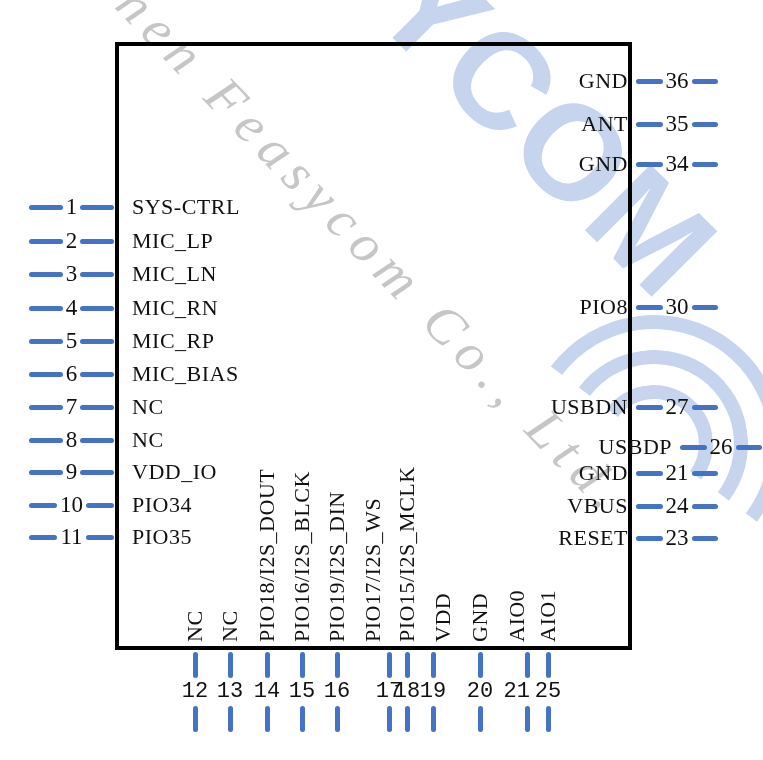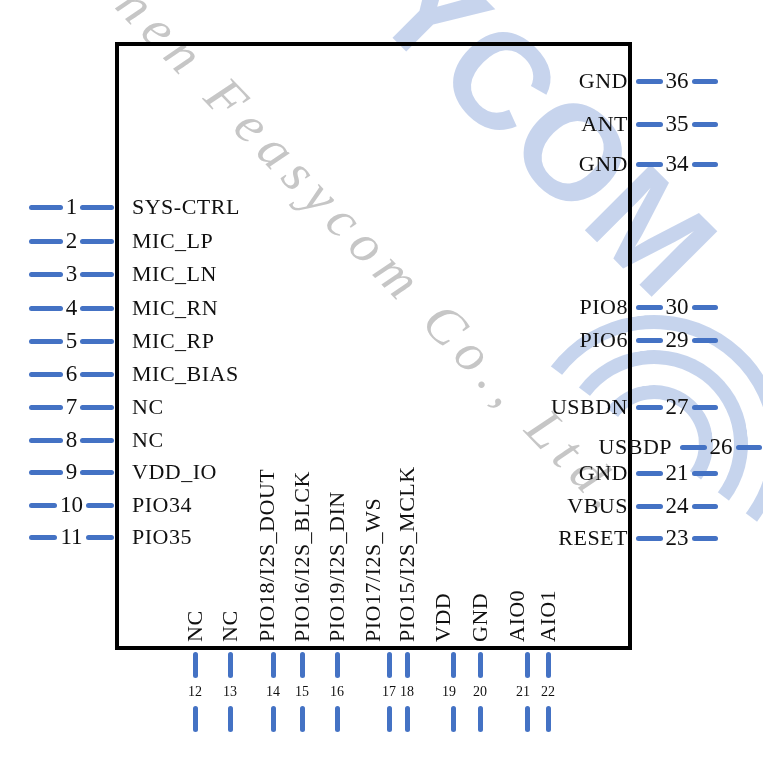--- a/index.html
+++ b/index.html
@@ -66,21 +66,21 @@
     letter-spacing:.5px;
   }
   .lbl-left{position:absolute;left:132px;top:0;line-height:26px;}
   .lbl-right{position:absolute;right:135px;top:0;line-height:26px;}
   
   .bottom-col{
     position:absolute;top:652px;width:26px;
     display:flex;flex-direction:column;align-items:center;gap:2px;
   }
   .vdash{width:5px;height:26px;border-radius:3px;background:var(--pin-blue,#4472c4);}
-  .pnum-b{line-height:24px;font-size:14px;}
+  .pnum-b{line-height:24px;font-size:22px;font-family:Liberation Mono, monospace;}
   .lbl-bottom{
     position:absolute;left:0;top:0;
     width:210px;height:28px;line-height:28px;
     transform-origin:0 0;
     text-align:left;
   }
 </style>
 </head>
 <body>
 
@@ -212,28 +212,20 @@
         </div>
       </div>
       <div class="pin-row" style="top: 294px;">
         <div class="lbl lbl-right">PIO8</div>
         <div class="hline hline-right">
           <span class="hdash"></span>
           <span class="pnum">30</span>
           <span class="hdash"></span>
         </div>
       </div>
-      <div class="pin-row" style="top: 327px;">
-        <div class="lbl lbl-right">PIO6</div>
-        <div class="hline hline-right">
-          <span class="hdash"></span>
-          <span class="pnum">29</span>
-          <span class="hdash"></span>
-        </div>
-      </div>
       <div class="pin-row" style="top: 394px;">
         <div class="lbl lbl-right">USBDN</div>
         <div class="hline hline-right">
           <span class="hdash"></span>
           <span class="pnum">27</span>
           <span class="hdash"></span>
         </div>
       </div>
       <div class="pin-row" style="top: 434px; margin-left: 44px;">
         <div class="lbl lbl-right">USBDP</div>
@@ -274,21 +266,21 @@
         <span class="pnum pnum-b">12</span>
         <span class="vdash"></span>
       </div>
       <div class="lbl lbl-bottom" style="transform: translate(181px, 642px) rotate(-90deg);">NC</div>
       <div class="bottom-col" style="left: 217px;">
         <span class="vdash"></span>
         <span class="pnum pnum-b">13</span>
         <span class="vdash"></span>
       </div>
       <div class="lbl lbl-bottom" style="transform: translate(216px, 642px) rotate(-90deg);">NC</div>
-      <div class="bottom-col" style="left: 260px;">
+      <div class="bottom-col" style="left: 254px;">
         <span class="vdash"></span>
         <span class="pnum pnum-b">14</span>
         <span class="vdash"></span>
       </div>
       <div class="lbl lbl-bottom" style="transform: translate(253px, 642px) rotate(-90deg);">PIO18/I2S_DOUT</div>
       <div class="bottom-col" style="left: 289px;">
         <span class="vdash"></span>
         <span class="pnum pnum-b">15</span>
         <span class="vdash"></span>
       </div>
@@ -304,39 +296,39 @@
         <span class="pnum pnum-b">17</span>
         <span class="vdash"></span>
       </div>
       <div class="lbl lbl-bottom" style="transform: translate(359px, 642px) rotate(-90deg);">PIO17/I2S_WS</div>
       <div class="bottom-col" style="left: 394px;">
         <span class="vdash"></span>
         <span class="pnum pnum-b">18</span>
         <span class="vdash"></span>
       </div>
       <div class="lbl lbl-bottom" style="transform: translate(393px, 642px) rotate(-90deg);">PIO15/I2S_MCLK</div>
-      <div class="bottom-col" style="left: 430px; align-items: flex-end;">
+      <div class="bottom-col" style="left: 420px;">
         <span class="vdash"></span>
         <span class="pnum pnum-b">19</span>
         <span class="vdash"></span>
       </div>
       <div class="lbl lbl-bottom" style="transform: translate(429px, 642px) rotate(-90deg);">VDD</div>
       <div class="bottom-col" style="left: 467px;">
         <span class="vdash"></span>
         <span class="pnum pnum-b">20</span>
         <span class="vdash"></span>
       </div>
       <div class="lbl lbl-bottom" style="transform: translate(466px, 642px) rotate(-90deg);">GND</div>
       <div class="bottom-col" style="left: 504px; align-items: flex-end;">
         <span class="vdash"></span>
         <span class="pnum pnum-b">21</span>
         <span class="vdash"></span>
       </div>
       <div class="lbl lbl-bottom" style="transform: translate(503px, 642px) rotate(-90deg);">AIO0</div>
       <div class="bottom-col" style="left: 535px;">
         <span class="vdash"></span>
-        <span class="pnum pnum-b">22</span>
+        <span class="pnum pnum-b">25</span>
         <span class="vdash"></span>
       </div>
       <div class="lbl lbl-bottom" style="transform: translate(534px, 642px) rotate(-90deg);">AIO1</div>
     </div>
 
 </div>
 
 </body></html>

